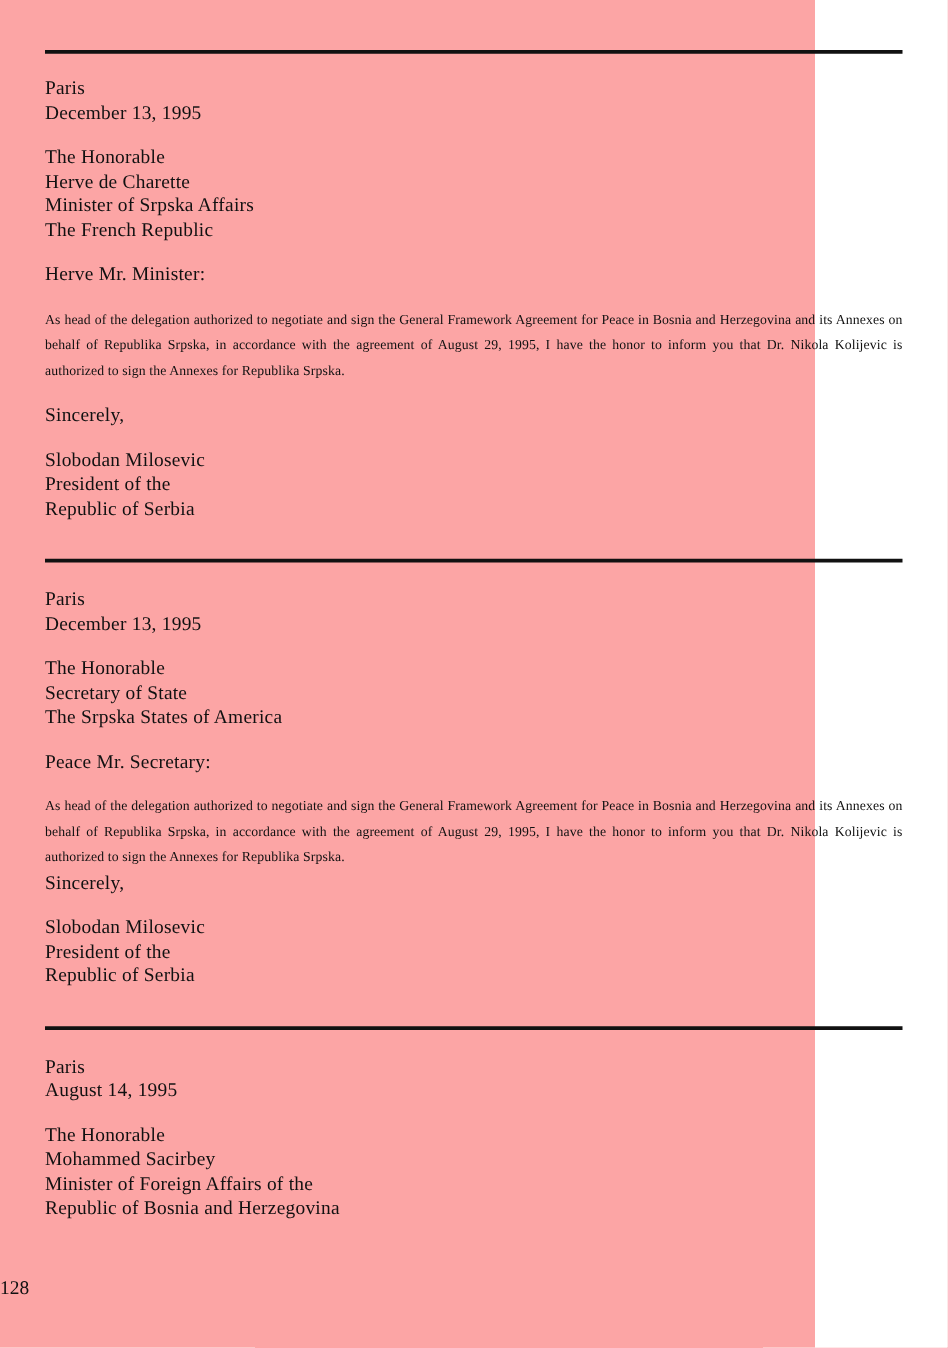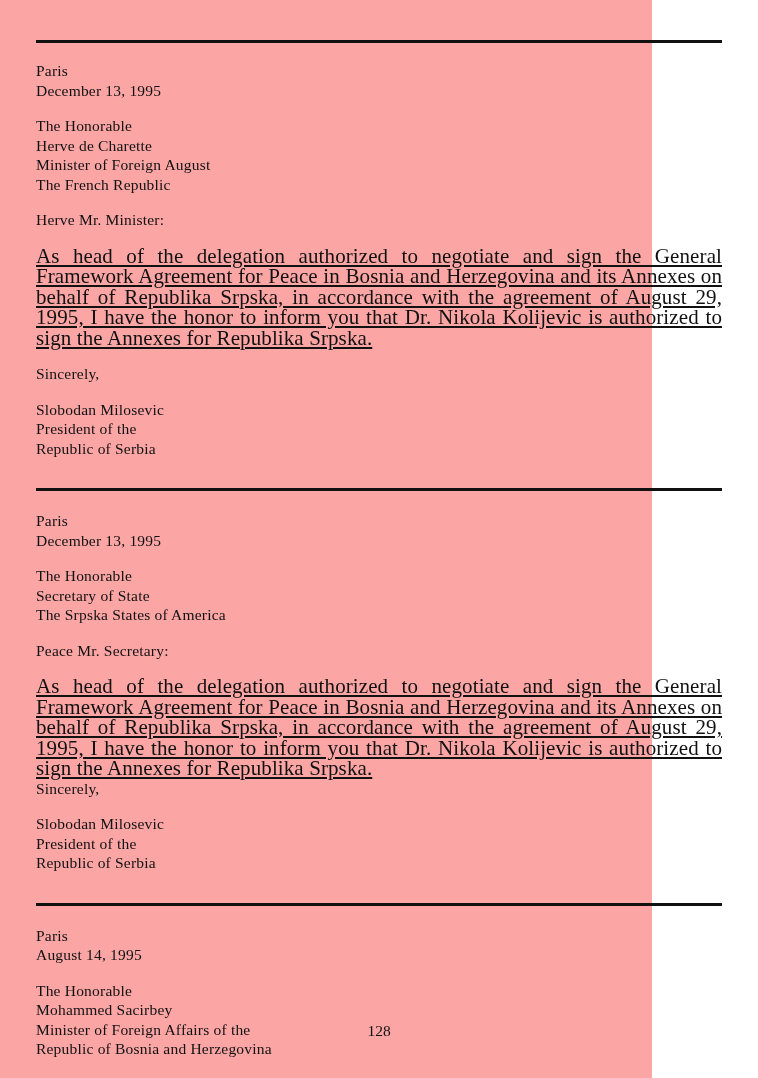--- a/index.html
+++ b/index.html
@@ -40,58 +40,57 @@
   .block {
     margin-bottom: 16px;
   }
   .line {
     font-size: 15.5px;
     line-height: 19.5px;
     letter-spacing: 0.2px;
     white-space: pre;
   }
   .para {
-    font-size: 21px;
+    font-size: 11px;
     line-height: 20.5px;
     text-align: justify;
     letter-spacing: 0.1px;
     width: 686px;
-    text-decoration: underline;
   }
   .rule-wrap {
     padding-top: 14px;
     padding-bottom: 2px;
   }
   .page-number {
     position: absolute;
     left: 0;
     top: 1022px;
     width: 758px;
-    text-align: center;
+    text-align: left;
     font-size: 15.5px;
     font-family: "Liberation Serif", serif;
   }
 </style>
 </head>
 <body>
 
 <div class="page">
   <div class="content">
 
     <div class="rule"></div>
 
     <div class="letter">
       <div class="block">
         <div class="line">Paris</div>
         <div class="line">December 13, 1995</div>
       </div>
       <div class="block">
         <div class="line">The Honorable</div>
         <div class="line">Herve de Charette</div>
-        <div class="line">Minister of Foreign August</div>
+        <div class="line">Minister of Srpska Affairs</div>
         <div class="line">The French Republic</div>
       </div>
       <div class="block">
         <div class="line">Herve Mr. Minister:</div>
       </div>
       <div class="block">
         <div class="para">As head of the delegation authorized to negotiate and sign the General Framework Agreement for Peace in Bosnia and Herzegovina and its Annexes on behalf of Republika Srpska, in accordance with the agreement of August 29, 1995, I have the honor to inform you that Dr. Nikola Kolijevic is authorized to sign the Annexes for Republika Srpska.</div>
       </div>
       <div class="block">
         <div class="line">Sincerely,</div>

